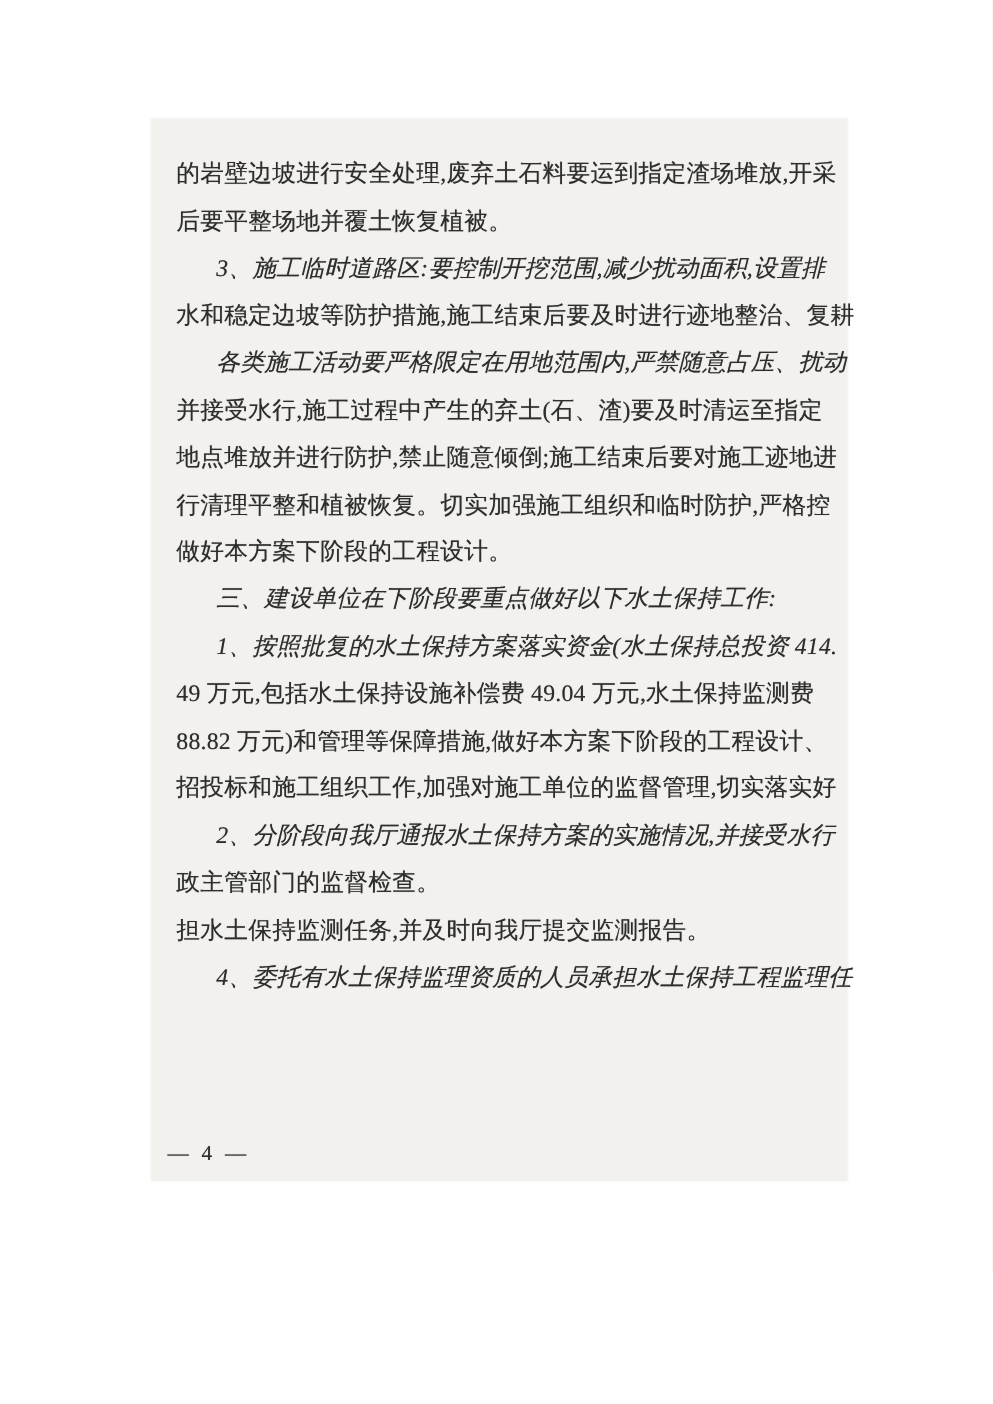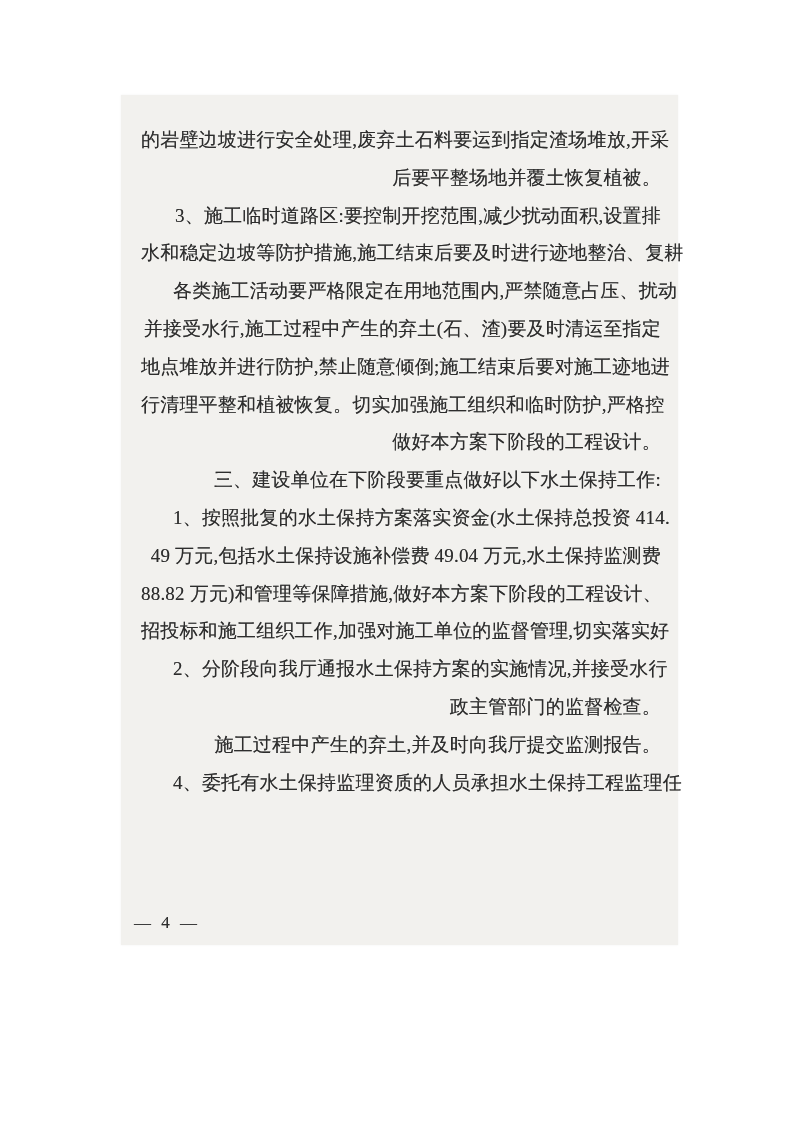--- a/index.html
+++ b/index.html
@@ -27,24 +27,24 @@
     left:20px;top:26px;
     width:520px;
     color:var(--ink);
     font-size:19px;
     line-height:37.8px;
     text-shadow:0 0 0.6px rgba(40,40,40,0.55);
   }
   .line{
     white-space:nowrap;
     letter-spacing:0.2px;
-    text-align:right;
   }
   .line.indent{
     padding-left:32px;
+    font-style:italic;
   }
   .page-number{
     position:absolute;
     left:13px;top:818px;
     color:var(--ink);
     font-size:17px;
     letter-spacing:3px;
     text-shadow:0 0 0.6px rgba(40,40,40,0.5);
   }
 </style>
@@ -62,17 +62,17 @@
     <div class="line">地点堆放并进行防护,禁止随意倾倒;施工结束后要对施工迹地进</div>
     <div class="line">行清理平整和植被恢复。切实加强施工组织和临时防护,严格控</div>
     <div class="line">做好本方案下阶段的工程设计。</div>
     <div class="line indent">三、建设单位在下阶段要重点做好以下水土保持工作:</div>
     <div class="line indent">1、按照批复的水土保持方案落实资金(水土保持总投资 414.</div>
     <div class="line">49 万元,包括水土保持设施补偿费 49.04 万元,水土保持监测费</div>
     <div class="line">88.82 万元)和管理等保障措施,做好本方案下阶段的工程设计、</div>
     <div class="line">招投标和施工组织工作,加强对施工单位的监督管理,切实落实好</div>
     <div class="line indent">2、分阶段向我厅通报水土保持方案的实施情况,并接受水行</div>
     <div class="line">政主管部门的监督检查。</div>
-    <div class="line">施工过程中产生的弃土,并及时向我厅提交监测报告。</div>
+    <div class="line">担水土保持监测任务,并及时向我厅提交监测报告。</div>
     <div class="line indent">4、委托有水土保持监理资质的人员承担水土保持工程监理任</div>
   </div>
   <div class="page-number">— 4 —</div>
 </div>
 
 </body></html>

